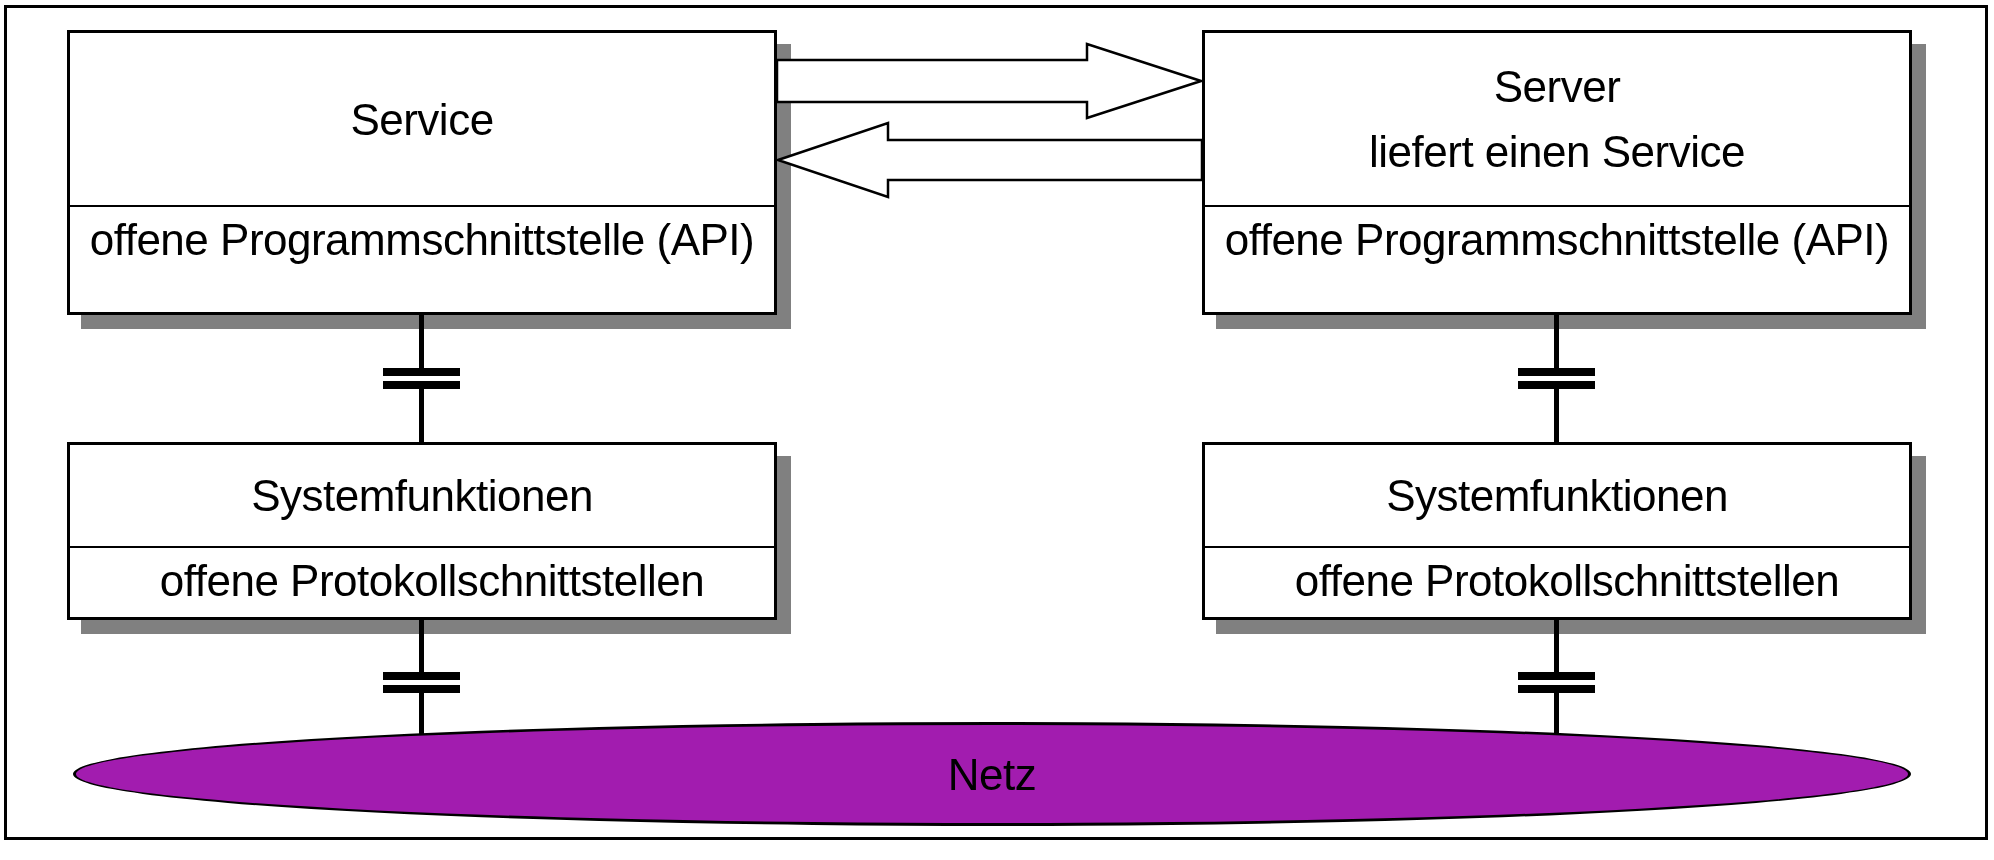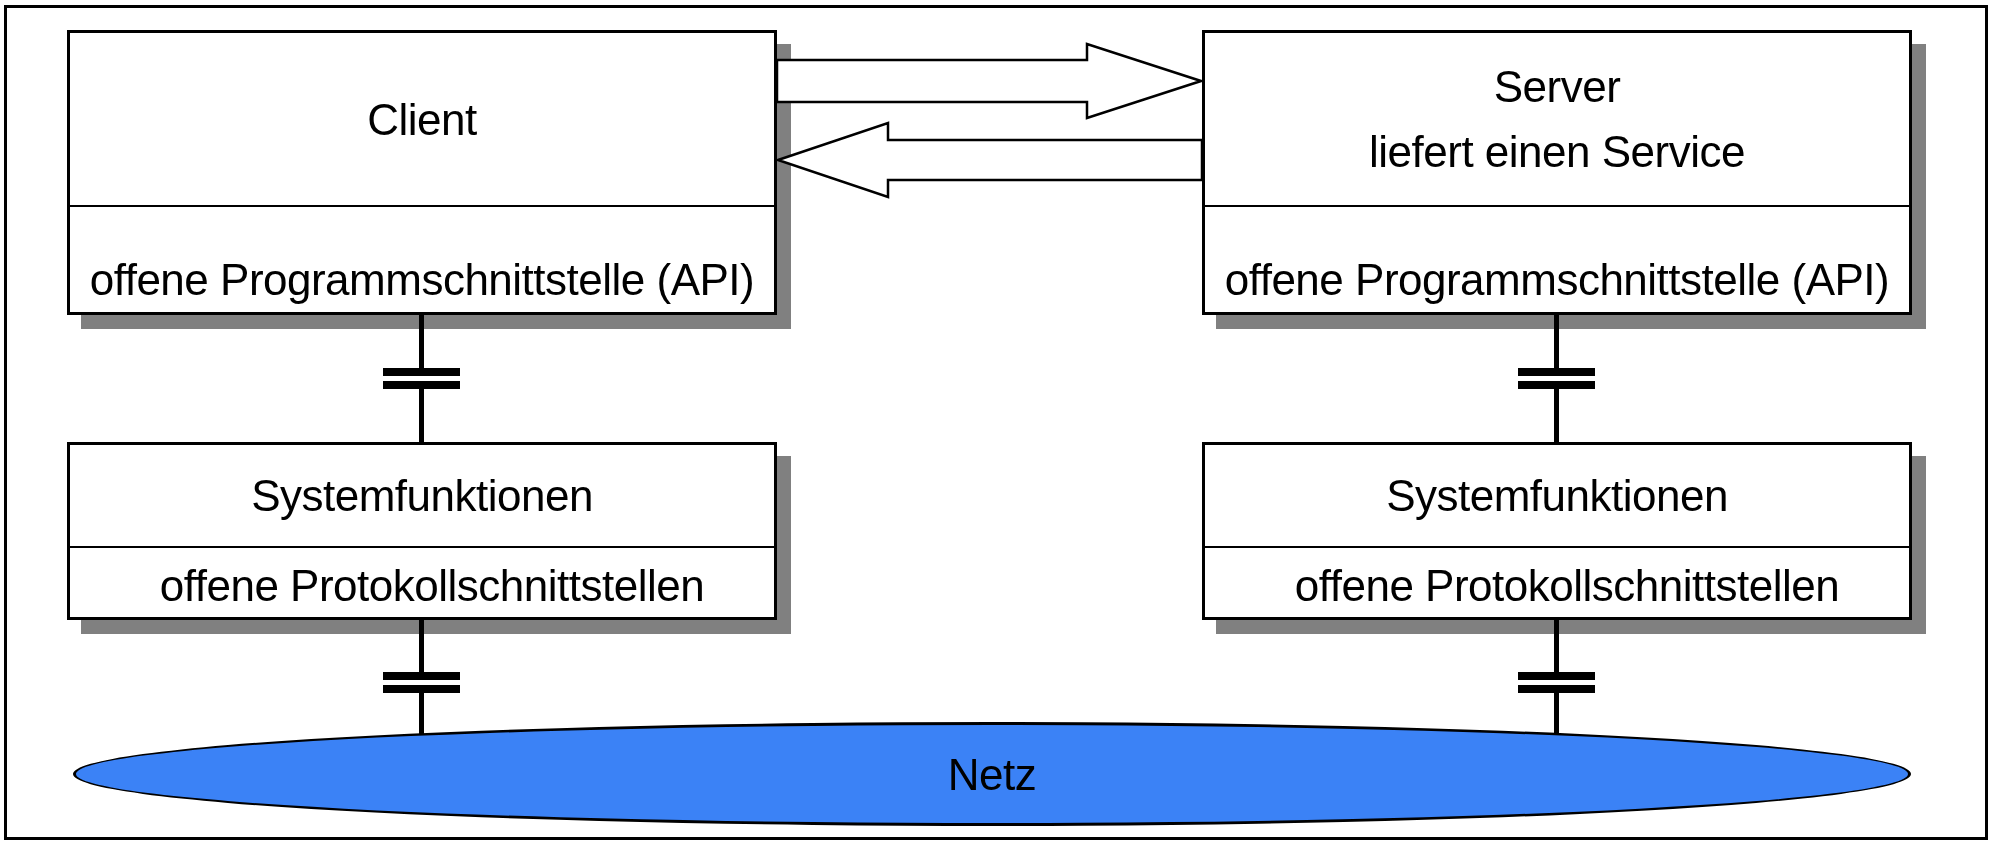--- a/index.html
+++ b/index.html
@@ -11,56 +11,56 @@
   .frame {
     position:absolute; left:4px; top:5px; width:1984px; height:835px;
     border:3px solid #000; box-sizing:border-box;
   }
   .box {
     position:absolute; background:#fff; border:3px solid #000;
     box-sizing:border-box; box-shadow:14px 14px 0 #808080;
   }
   .box-top { border-bottom:2px solid #000; display:flex; flex-direction:column;
     justify-content:center; align-items:center; box-sizing:border-box; }
-  .box-bottom { display:flex; justify-content:center; align-items:flex-end;
+  .box-bottom { display:flex; justify-content:center; align-items:flex-start;
     box-sizing:border-box; }
   .txt { font-size:44px; letter-spacing:-0.5px; line-height:65px; white-space:nowrap; }
   .client-box, .server-box { top:30px; width:710px; height:285px; }
   .client-box { left:67px; }
   .server-box { left:1202px; }
   .client-box .box-top, .server-box .box-top { height:174px; }
   .client-box .box-bottom, .server-box .box-bottom { height:105px; }
   .system-box { top:442px; width:710px; height:178px; }
   .system-box.left { left:67px; }
   .system-box.right { left:1202px; }
   .system-box .box-top { height:103px;text-align:right; }
   .system-box .box-bottom { height:70px;margin-left:20px; }
   .vline { position:absolute; width:5px; background:#000; }
   .hbar { position:absolute; width:77px; height:8px; background:#000; }
   .ellipse {
     position:absolute; left:73px; top:722px; width:1838px; height:104px;
     border:3px solid #000; border-radius:50%; box-sizing:border-box;
-    display:flex; justify-content:center; align-items:center; background:#3b82f6;
+    display:flex; justify-content:center; align-items:center; background:#a21caf;
   }
   .arrows { position:absolute; left:777px; top:40px; width:426px; height:160px; }
 </style>
 </head>
 <body>
 
 <div class="canvas">
 
   <div class="frame"></div>
 
   <div class="ellipse">
     <span class="txt">Netz</span>
   </div>
 
   <div class="box client-box">
     <div class="box-top">
-      <div class="txt">Client</div>
+      <div class="txt">Service</div>
     </div>
     <div class="box-bottom">
       <span class="txt">offene Programmschnittstelle (API)</span>
     </div>
   </div>
 
   <div class="box server-box">
     <div class="box-top">
       <div class="txt">Server</div>
       <div class="txt">liefert einen Service</div>

